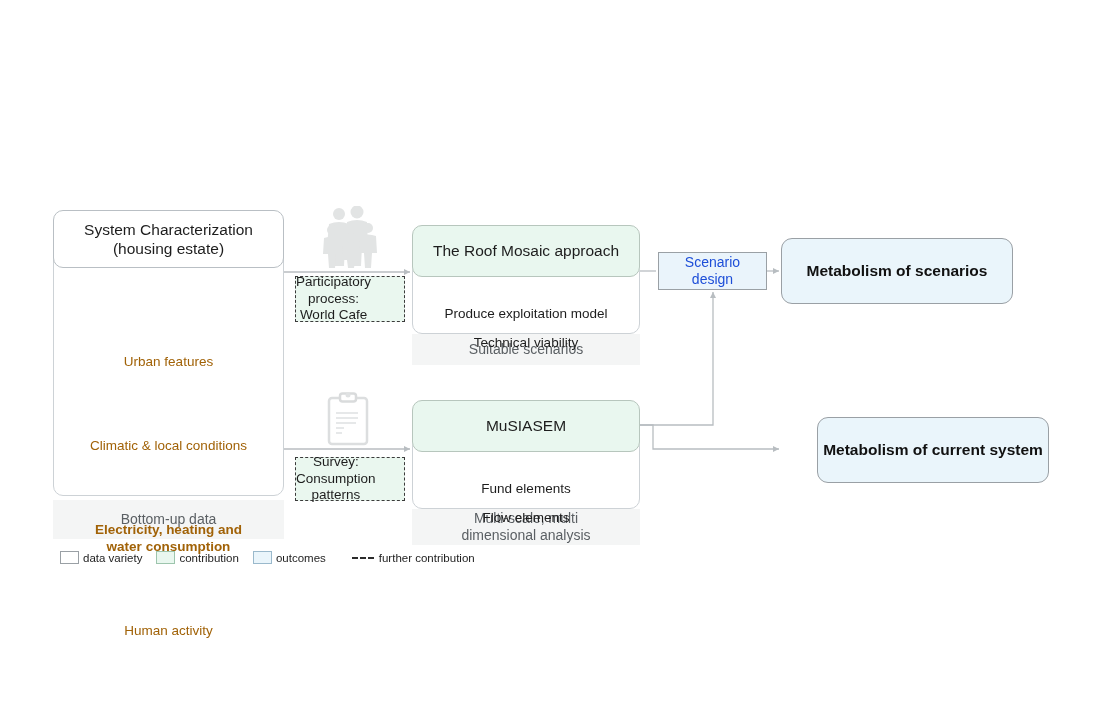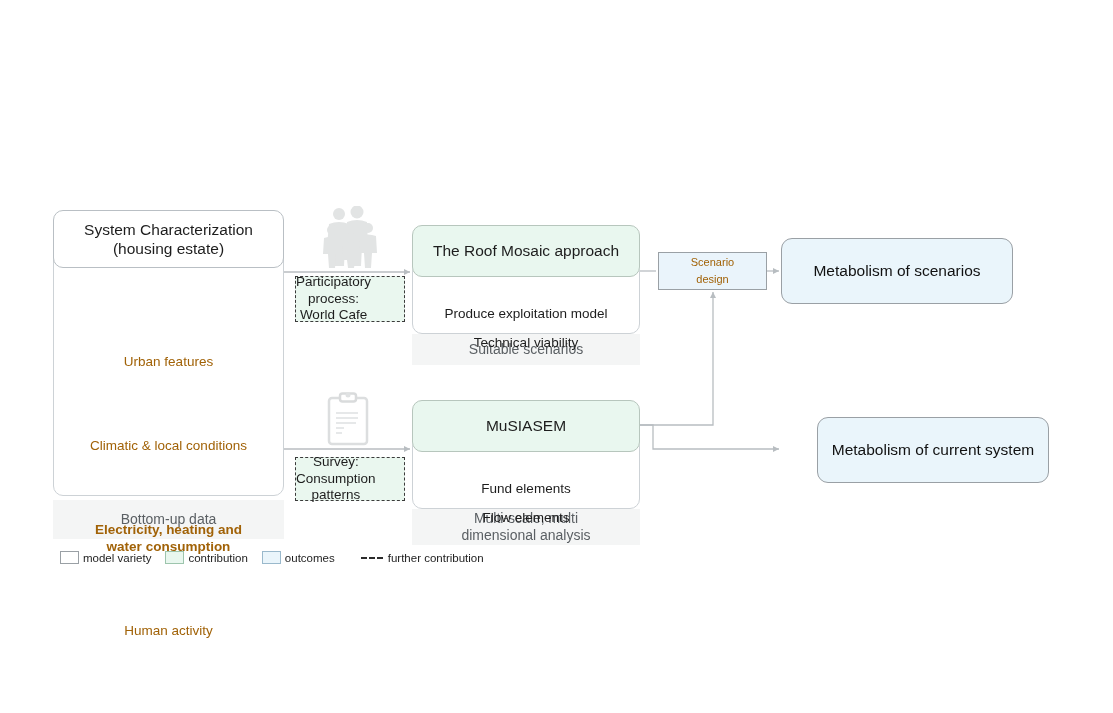--- a/index.html
+++ b/index.html
@@ -98,32 +98,32 @@
   .b-musi  { left: 412px; top: 437px; width: 228px; height: 72px; }
   .cap-musi{ left: 412px; top: 509px; width: 228px; height: 36px; }
 
   
   .scenario {
     left: 658px; top: 252px; width: 109px; height: 38px;
     border: 1px solid #9aa0a5;
     background: #eaf4fb;
     display: flex; align-items: center; justify-content: center;
     text-align: center;
-    font-size: 11px; line-height: 17px; color: #a16207;
+    font-size: 14px; line-height: 17px; color: #1d4ed8;
     z-index: 4;
   }
 
   
   .outcome {
     border: 1px solid #9aa0a5;
     border-radius: 11px;
     background: #eaf5fb;
     display: flex; align-items: center; justify-content: center;
     text-align: center;
-    font-weight: normal;
+    font-weight: bold;
     font-size: 15.5px; color: #111111;
     z-index: 3;
   }
   .o-scen { left: 781px; top: 238px; width: 232px; height: 66px; }
   .o-curr { left: 781px; top: 417px; width: 232px; height: 66px; margin-left: 36px; }
 
   
   .legend {
     position: absolute; left: 60px; top: 551px;
     display: flex; align-items: center;
@@ -252,21 +252,21 @@
 
   <div class="abs scenario" style="white-space:pre-line;">Scenario
 design</div>
 
   <div class="abs outcome o-scen">Metabolism of scenarios</div>
   <div class="abs outcome o-curr">Metabolism of current system</div>
 
   <div class="legend">
     <div class="item">
       <span class="sw sw-variety"></span>
-      <span>model variety</span>
+      <span>data variety</span>
     </div>
     <div class="item">
       <span class="sw sw-method"></span>
       <span>contribution</span>
     </div>
     <div class="item">
       <span class="sw sw-outcome"></span>
       <span>outcomes</span>
     </div>
     <div class="item lastgap">

